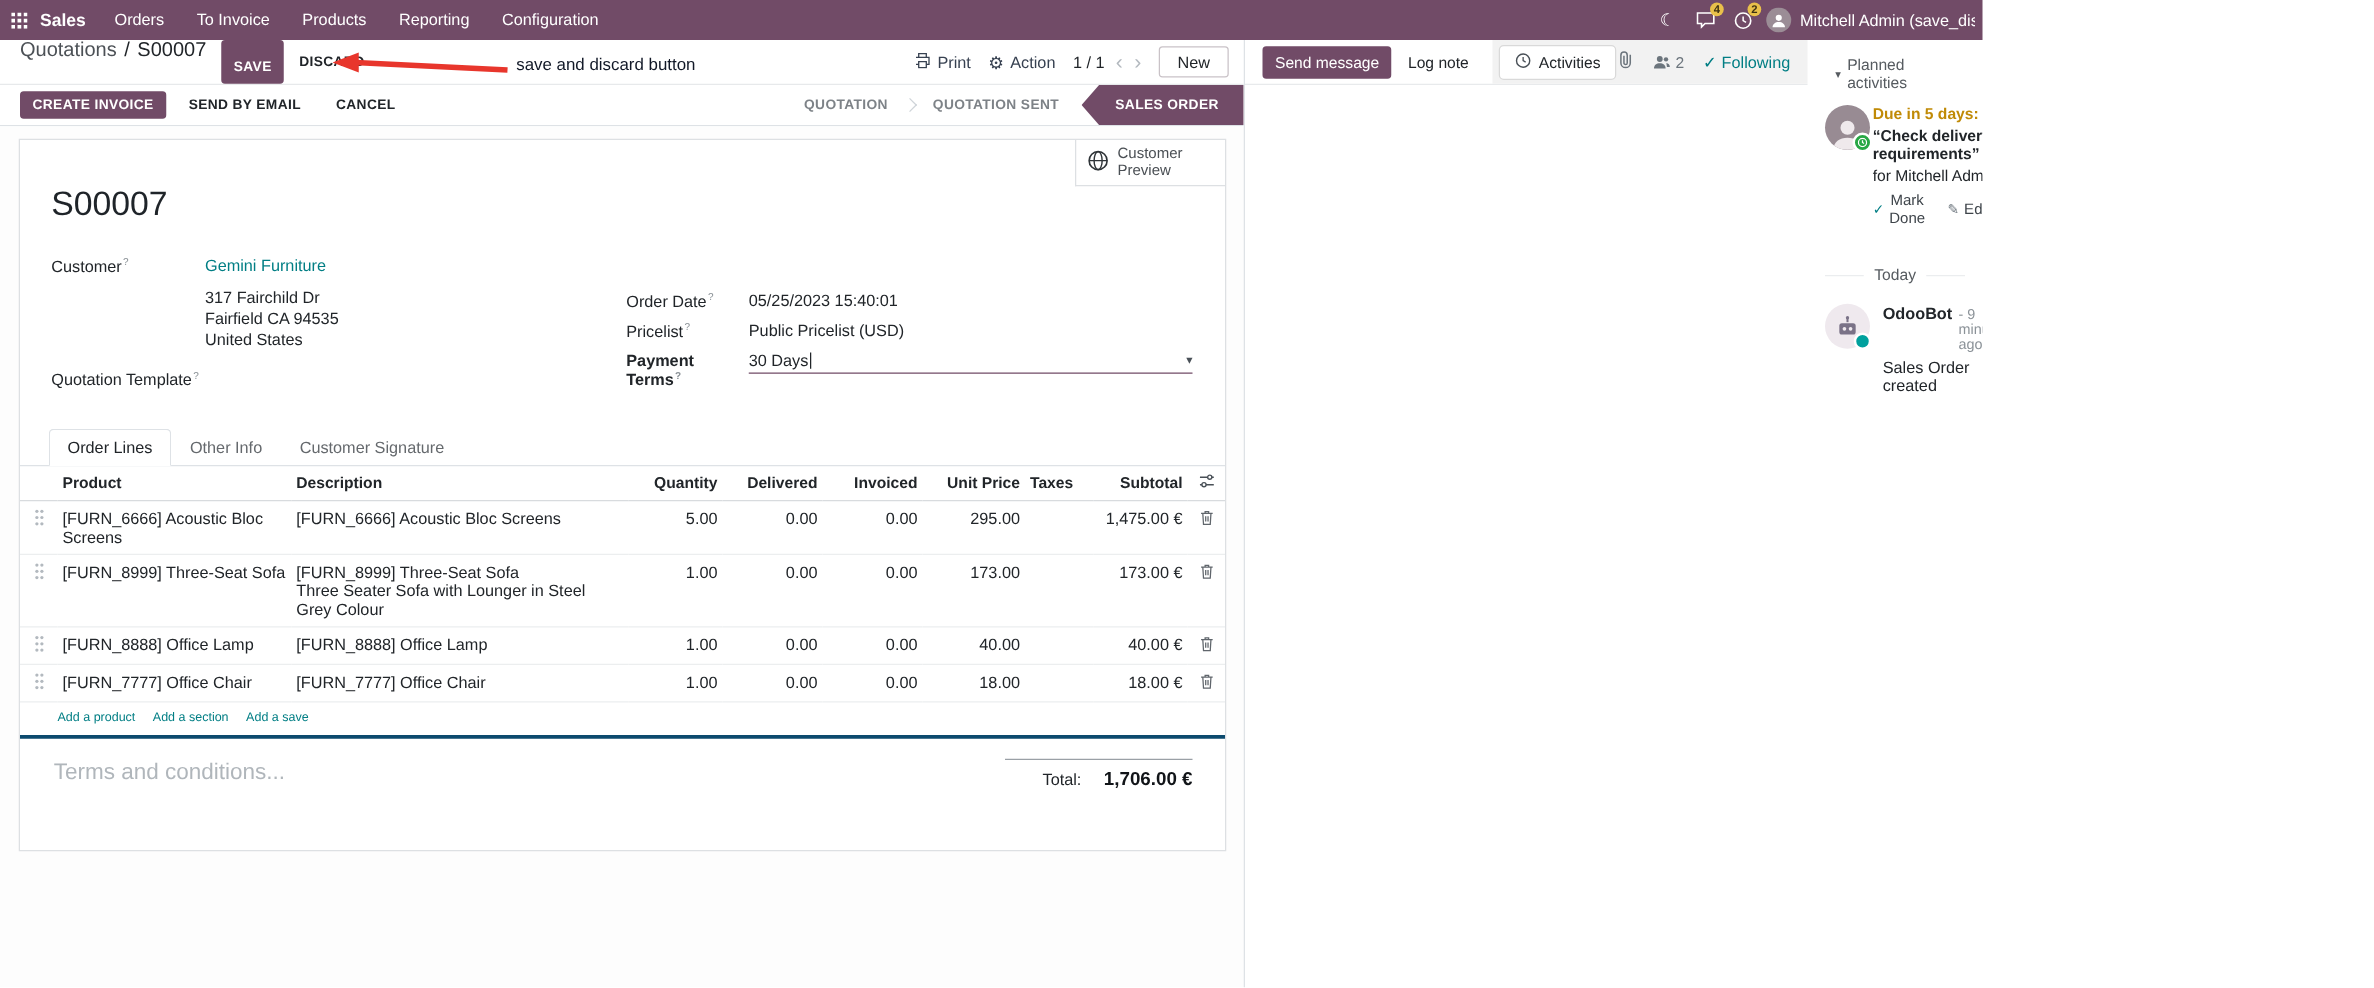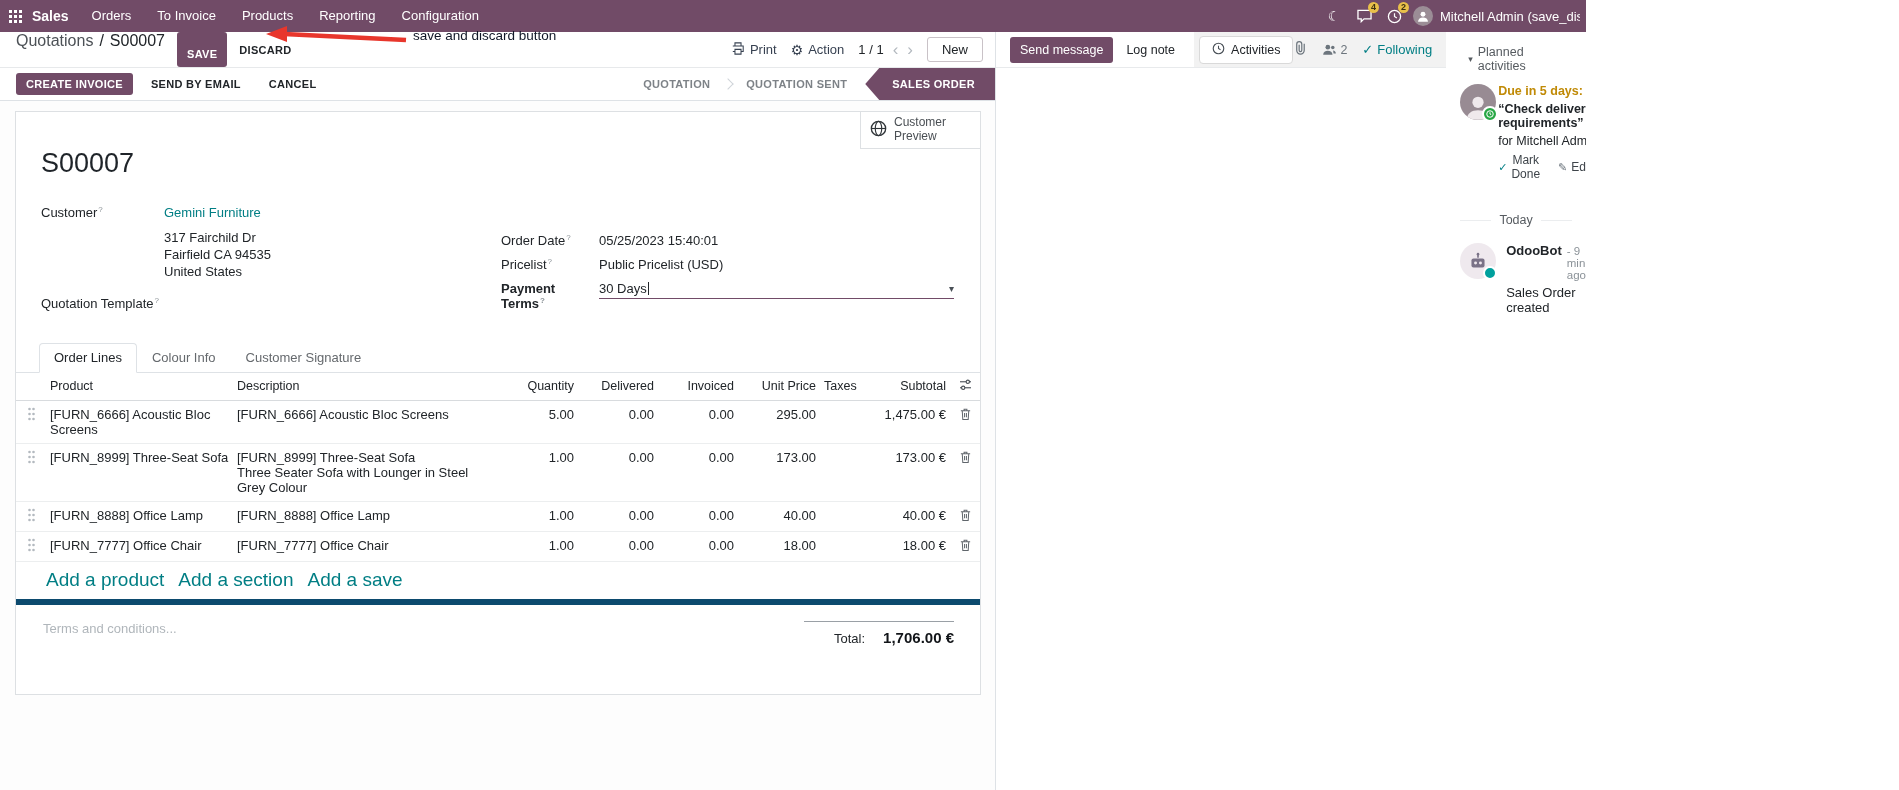--- a/index.html
+++ b/index.html
@@ -65,30 +65,30 @@
   .pt-value { flex:1; display:flex; align-items:center; border-bottom:1px solid #714b67; padding-bottom:2px; cursor:text; }
   .cursor-bar { display:inline-block; width:1px; height:13px; background:#212529; margin-left:1px; align-self:center; }
   .pt-caret { margin-left:auto; color:#495057; font-size:10px; cursor:pointer; }
 
   
   .notebook { margin-top:22px; }
   .tabs { display:flex; padding-left:23px; border-bottom:1px solid #dee2e6; }
   .tab { font-size:13px; padding:6px 14px 7px; color:#65696d; cursor:pointer; border:1px solid transparent; margin-bottom:-1px; }
   .tab.active { color:#212529; background:#fff; border:1px solid #dee2e6; border-bottom-color:#fff; border-radius:4px 4px 0 0; }
   table.olines { width:100%; border-collapse:collapse; font-size:13px; table-layout:fixed; }
-  .olines th { font-size:12.5px; font-weight:400; color:#212529; padding:6px 4px; text-align:left; border-bottom:1px solid #d8dbde; }
+  .olines th { font-size:12.5px; font-weight:700; color:#212529; padding:6px 4px; text-align:left; border-bottom:1px solid #d8dbde; }
   .olines th.num, .olines td.num { text-align:right; }
   .olines td { padding:6px 4px; border-bottom:1px solid #eceeef; vertical-align:top; color:#212529; cursor:text; }
   .handle-cell { text-align:center; cursor:grab; }
   .desc2 { display:block; }
   .mod { color:#017E84; }
   .trash-cell { text-align:center; cursor:pointer; }
-  .add-links { display:flex; gap:14px; padding:7px 0 8px 30px; border-bottom:6px solid #0c4a6e; font-size:19px; }
+  .add-links { display:flex; gap:14px; padding:7px 0 8px 30px; border-bottom:3px solid #0c4a6e; font-size:10px; }
   .below-table { display:flex; padding:16px 26px 0 27px; align-items:flex-start; }
-  .terms { color:#b0b6bb; font-size:13px; cursor:text; }
+  .terms { color:#b0b6bb; font-size:18px; cursor:text; }
   .total-block { margin-left:auto; width:150px; border-top:1px solid #9aa0a6; padding-top:7px; display:flex; align-items:baseline; justify-content:flex-end; gap:18px; }
   .total-label { font-size:13px; color:#212529; }
   .total-value { font-size:15px; font-weight:700; color:#111418; }
 
   
   .chatter-topbar { height:36px; display:flex; align-items:stretch; border-bottom:1px solid #e8eaec; flex-shrink:0; }
   .ct-left { display:flex; align-items:center; padding-left:14px; gap:4px; }
   .btn-send { background:#714B67; color:#fff; border:none; font-size:12.5px; padding:6px 10px; border-radius:3px; cursor:pointer; font-family:inherit; font-weight:500; }
   .btn-lognote { background:none; border:none; font-size:12.5px; color:#212529; padding:6px 9px; cursor:pointer; font-family:inherit; }
   .ct-right { flex:1; margin-left:10px; background:#f2f2f2; display:flex; align-items:center; padding:0 14px 0 3px;justify-content:flex-end; }
@@ -116,21 +116,21 @@
   .ico-gray { color:#6c757d; font-size:11px; }
   .message { display:flex; gap:10px; margin-top:16px; }
   .bot-av { width:36px; height:36px; border-radius:50%; background:#efe9ee; position:relative; display:flex; align-items:center; justify-content:center; flex-shrink:0; }
   .bot-badge { position:absolute; bottom:-1px; right:-1px; width:14px; height:14px; background:#00a09d; border-radius:50%; border:2px solid #fff; }
   .msg-head { font-size:13px; display:flex; align-items:baseline; }
   .msg-author { font-weight:700; cursor:pointer; }
   .msg-time { color:#8b9298; font-size:11.5px; margin-left:5px; }
   .msg-body { font-size:13px; margin-top:4px; }
 
   
-  .annotation { position:absolute; left:266px; top:24px; display:flex; align-items:center; z-index:20; pointer-events:none;justify-content:space-between; }
+  .annotation { position:absolute; left:266px; top:40px; display:flex; align-items:center; z-index:20; pointer-events:none;justify-content:space-between; }
   .ann-text { font-size:13.5px; color:#111827; margin-left:5px; white-space:nowrap; }
 </style>
 </head>
 <body>
 
 <div class="app">
 
   <div class="navbar">
     <div class="apps-btn">
       <svg width="13" height="13" viewBox="0 0 13 13">
@@ -273,21 +273,21 @@
                   <span class="cursor-bar"></span>
                   <span class="pt-caret">▾</span>
                 </span>
               </div>
             </div>
           </div>
 
           <div class="notebook">
             <div class="tabs">
               <div class="tab active">Order Lines</div>
-              <div class="tab">Colour Info</div>
+              <div class="tab">Other Info</div>
               <div class="tab">Customer Signature</div>
             </div>
 
             <table class="olines">
               <colgroup>
                 <col style="width:30px">
                   <col style="width:187px">
                   <col style="width:270px">
                   <col style="width:75px">
                   <col style="width:80px">

